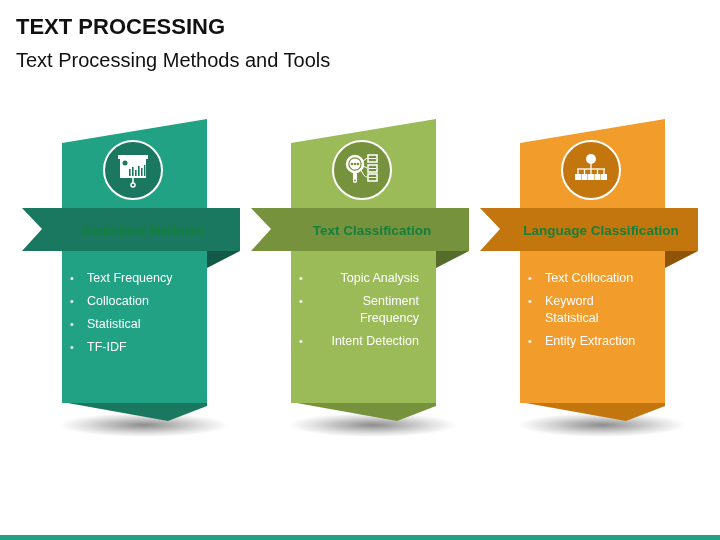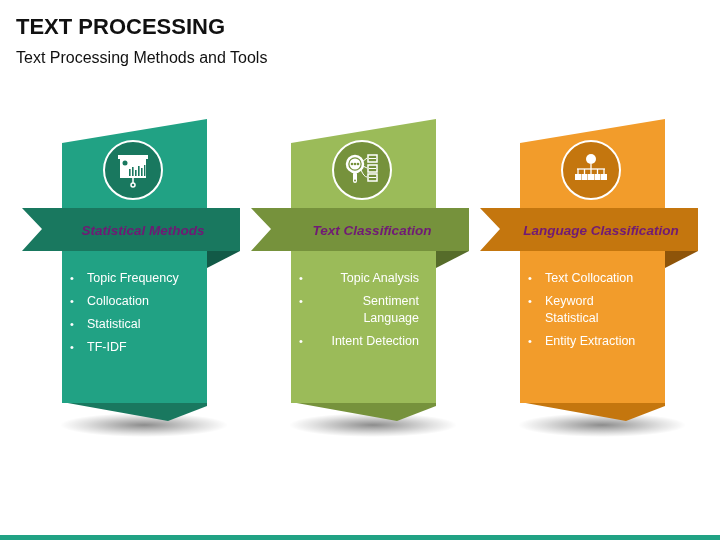--- a/index.html
+++ b/index.html
@@ -8,34 +8,34 @@
       background: #ffffff;
       font-family: "Liberation Sans", "DejaVu Sans", sans-serif;
     }
     .title {
       position: absolute; left: 16px; top: 14px;
       font-size: 22px; font-weight: bold; color: #111;
       letter-spacing: 0px;
     }
     .subtitle {
       position: absolute; left: 16px; top: 49px;
-      font-size: 16px; color: #111;
+      font-size: 20px; color: #111;
     }
     .bottom-bar {
       position: absolute; left: 0; top: 535px; width: 720px; height: 5px;
       background: #21a284;
     }
     .card {
       position: absolute; top: 110px; width: 240px; height: 340px;
     }
     .card svg.shape { position: absolute; left: 0; top: 0; width: 240px; height: 340px; overflow: visible; }
     .ribbon-label {
       position: absolute; top: 98px; left: 28px; width: 190px; height: 44px;
       display: flex; align-items: center; justify-content: center;
-      color: #701a75; font-weight: bold; font-size: 13.5px; font-style: italic;
+      color: #15803d; font-weight: bold; font-size: 13.5px;
     }
     .items {
       position: absolute; top: 160px; left: 40px; width: 130px;
       margin: 0; padding: 0; list-style: none;
       color: #fff; font-size: 12.5px; line-height: 17px;
     }
     .items li {
       position: relative; padding-left: 27px; margin-bottom: 6px;
     }
     .items li .bullet {
@@ -77,21 +77,21 @@
       <rect x="33" y="31" width="1.6" height="6" fill="#19785f"></rect>
       <rect x="36" y="27" width="1.6" height="10" fill="#19785f"></rect>
       <rect x="39" y="29" width="1.6" height="8" fill="#19785f"></rect>
       <rect x="42" y="26" width="1.4" height="11" fill="#19785f"></rect>
       <line x1="31" y1="39" x2="31" y2="44" stroke="#fff" stroke-width="1.5"></line>
       <circle cx="31" cy="46" r="2" fill="none" stroke="#fff" stroke-width="1.5"></circle>
     </svg>
   </div>
   <div class="ribbon-label">Statistical Methods</div>
   <ul class="items">
-    <li><span class="bullet">•</span><span>Topic Frequency</span></li>
+    <li><span class="bullet">•</span><span>Text Frequency</span></li>
     <li><span class="bullet">•</span><span>Collocation</span></li>
     <li><span class="bullet">•</span><span>Statistical</span></li>
     <li><span class="bullet">•</span><span>TF-IDF</span></li>
   </ul>
 </div>
 
 <div class="card" style="left:249px;text-align:right;">
   <svg class="shape" viewBox="0 0 240 340">
     <defs>
       <radialGradient id="sh1" cx="50%" cy="50%" r="50%">
@@ -123,21 +123,21 @@
       <line x1="38" y1="19.5" x2="45" y2="19.5" stroke="#fff" stroke-width="1"></line>
       <rect x="37" y="26" width="9" height="7" fill="none" stroke="#fff" stroke-width="1.5"></rect>
       <line x1="38" y1="29.5" x2="45" y2="29.5" stroke="#fff" stroke-width="1"></line>
       <rect x="37" y="35" width="9" height="7" fill="none" stroke="#fff" stroke-width="1.5"></rect>
       <line x1="38" y1="38.5" x2="45" y2="38.5" stroke="#fff" stroke-width="1"></line>
     </svg>
   </div>
   <div class="ribbon-label">Text Classification</div>
   <ul class="items">
     <li><span class="bullet">•</span><span>Topic Analysis</span></li>
-    <li><span class="bullet">•</span><span>Sentiment Language</span></li>
+    <li><span class="bullet">•</span><span>Sentiment Frequency</span></li>
     <li><span class="bullet">•</span><span>Intent Detection</span></li>
   </ul>
 </div>
 
 <div class="card" style="left:478px;">
   <svg class="shape" viewBox="0 0 240 340">
     <defs>
       <radialGradient id="sh2" cx="50%" cy="50%" r="50%">
         <stop offset="0%" stop-color="#000" stop-opacity="0.45"></stop>
         <stop offset="70%" stop-color="#000" stop-opacity="0.12"></stop>

